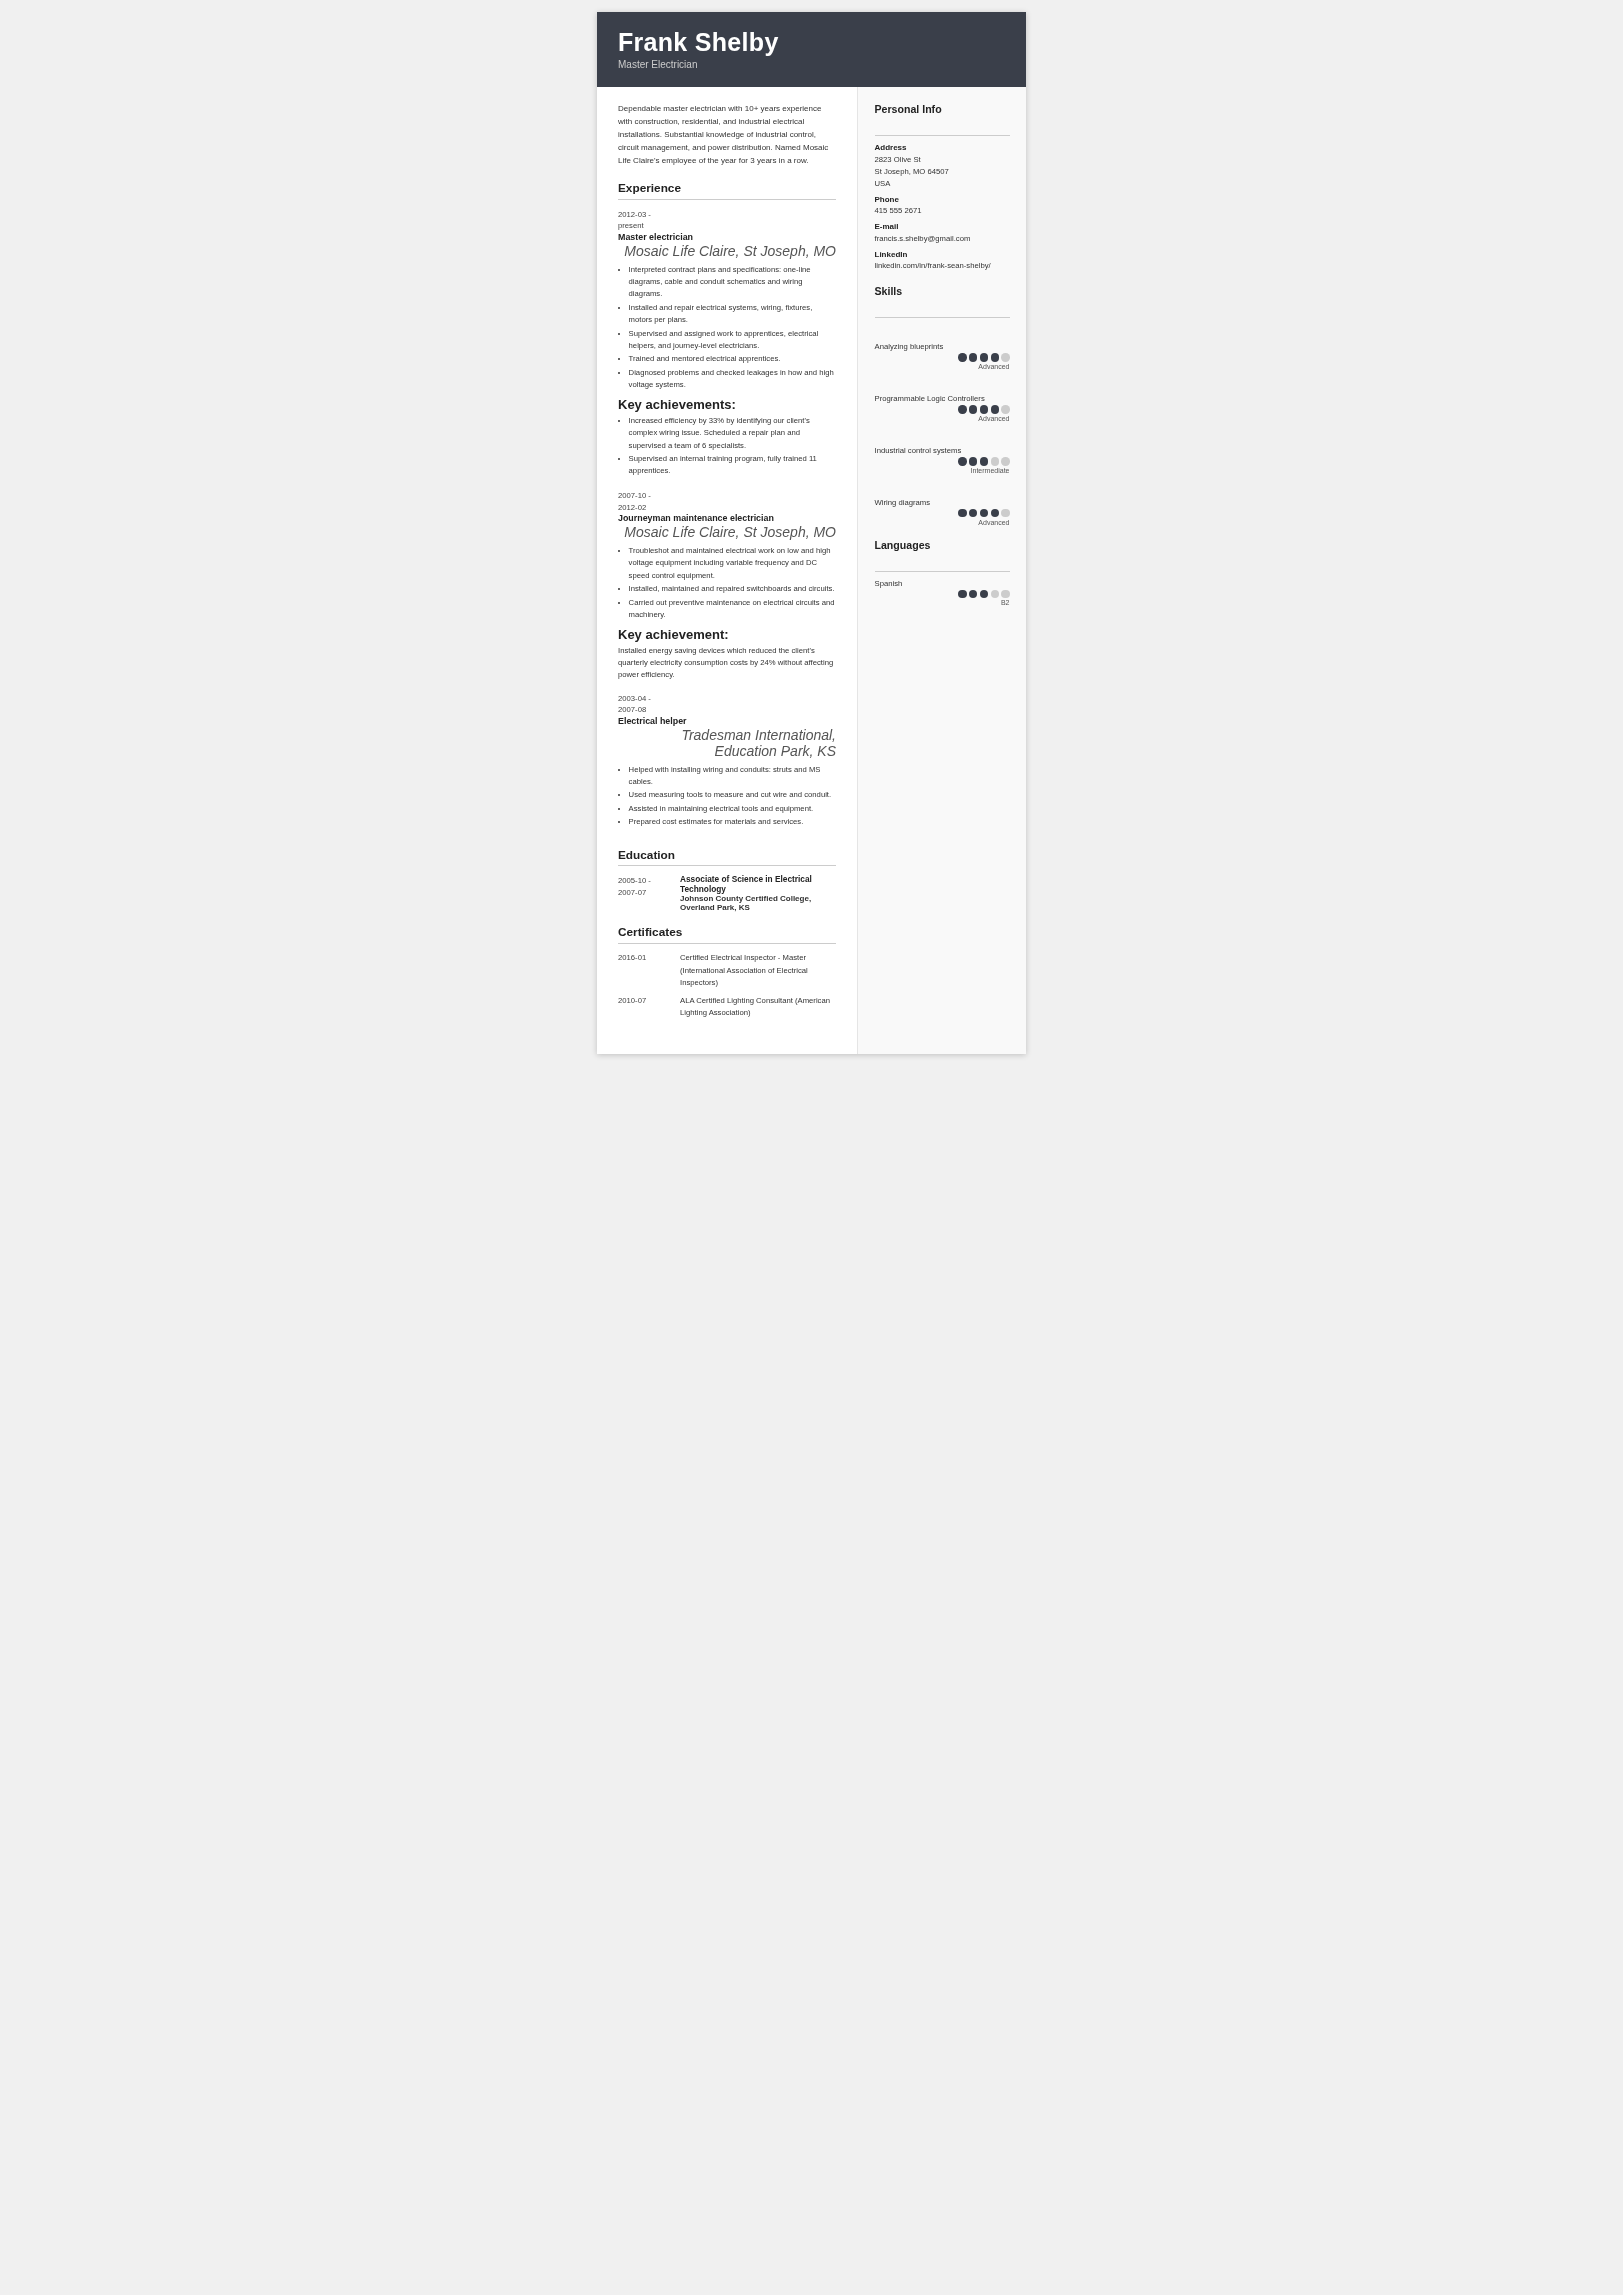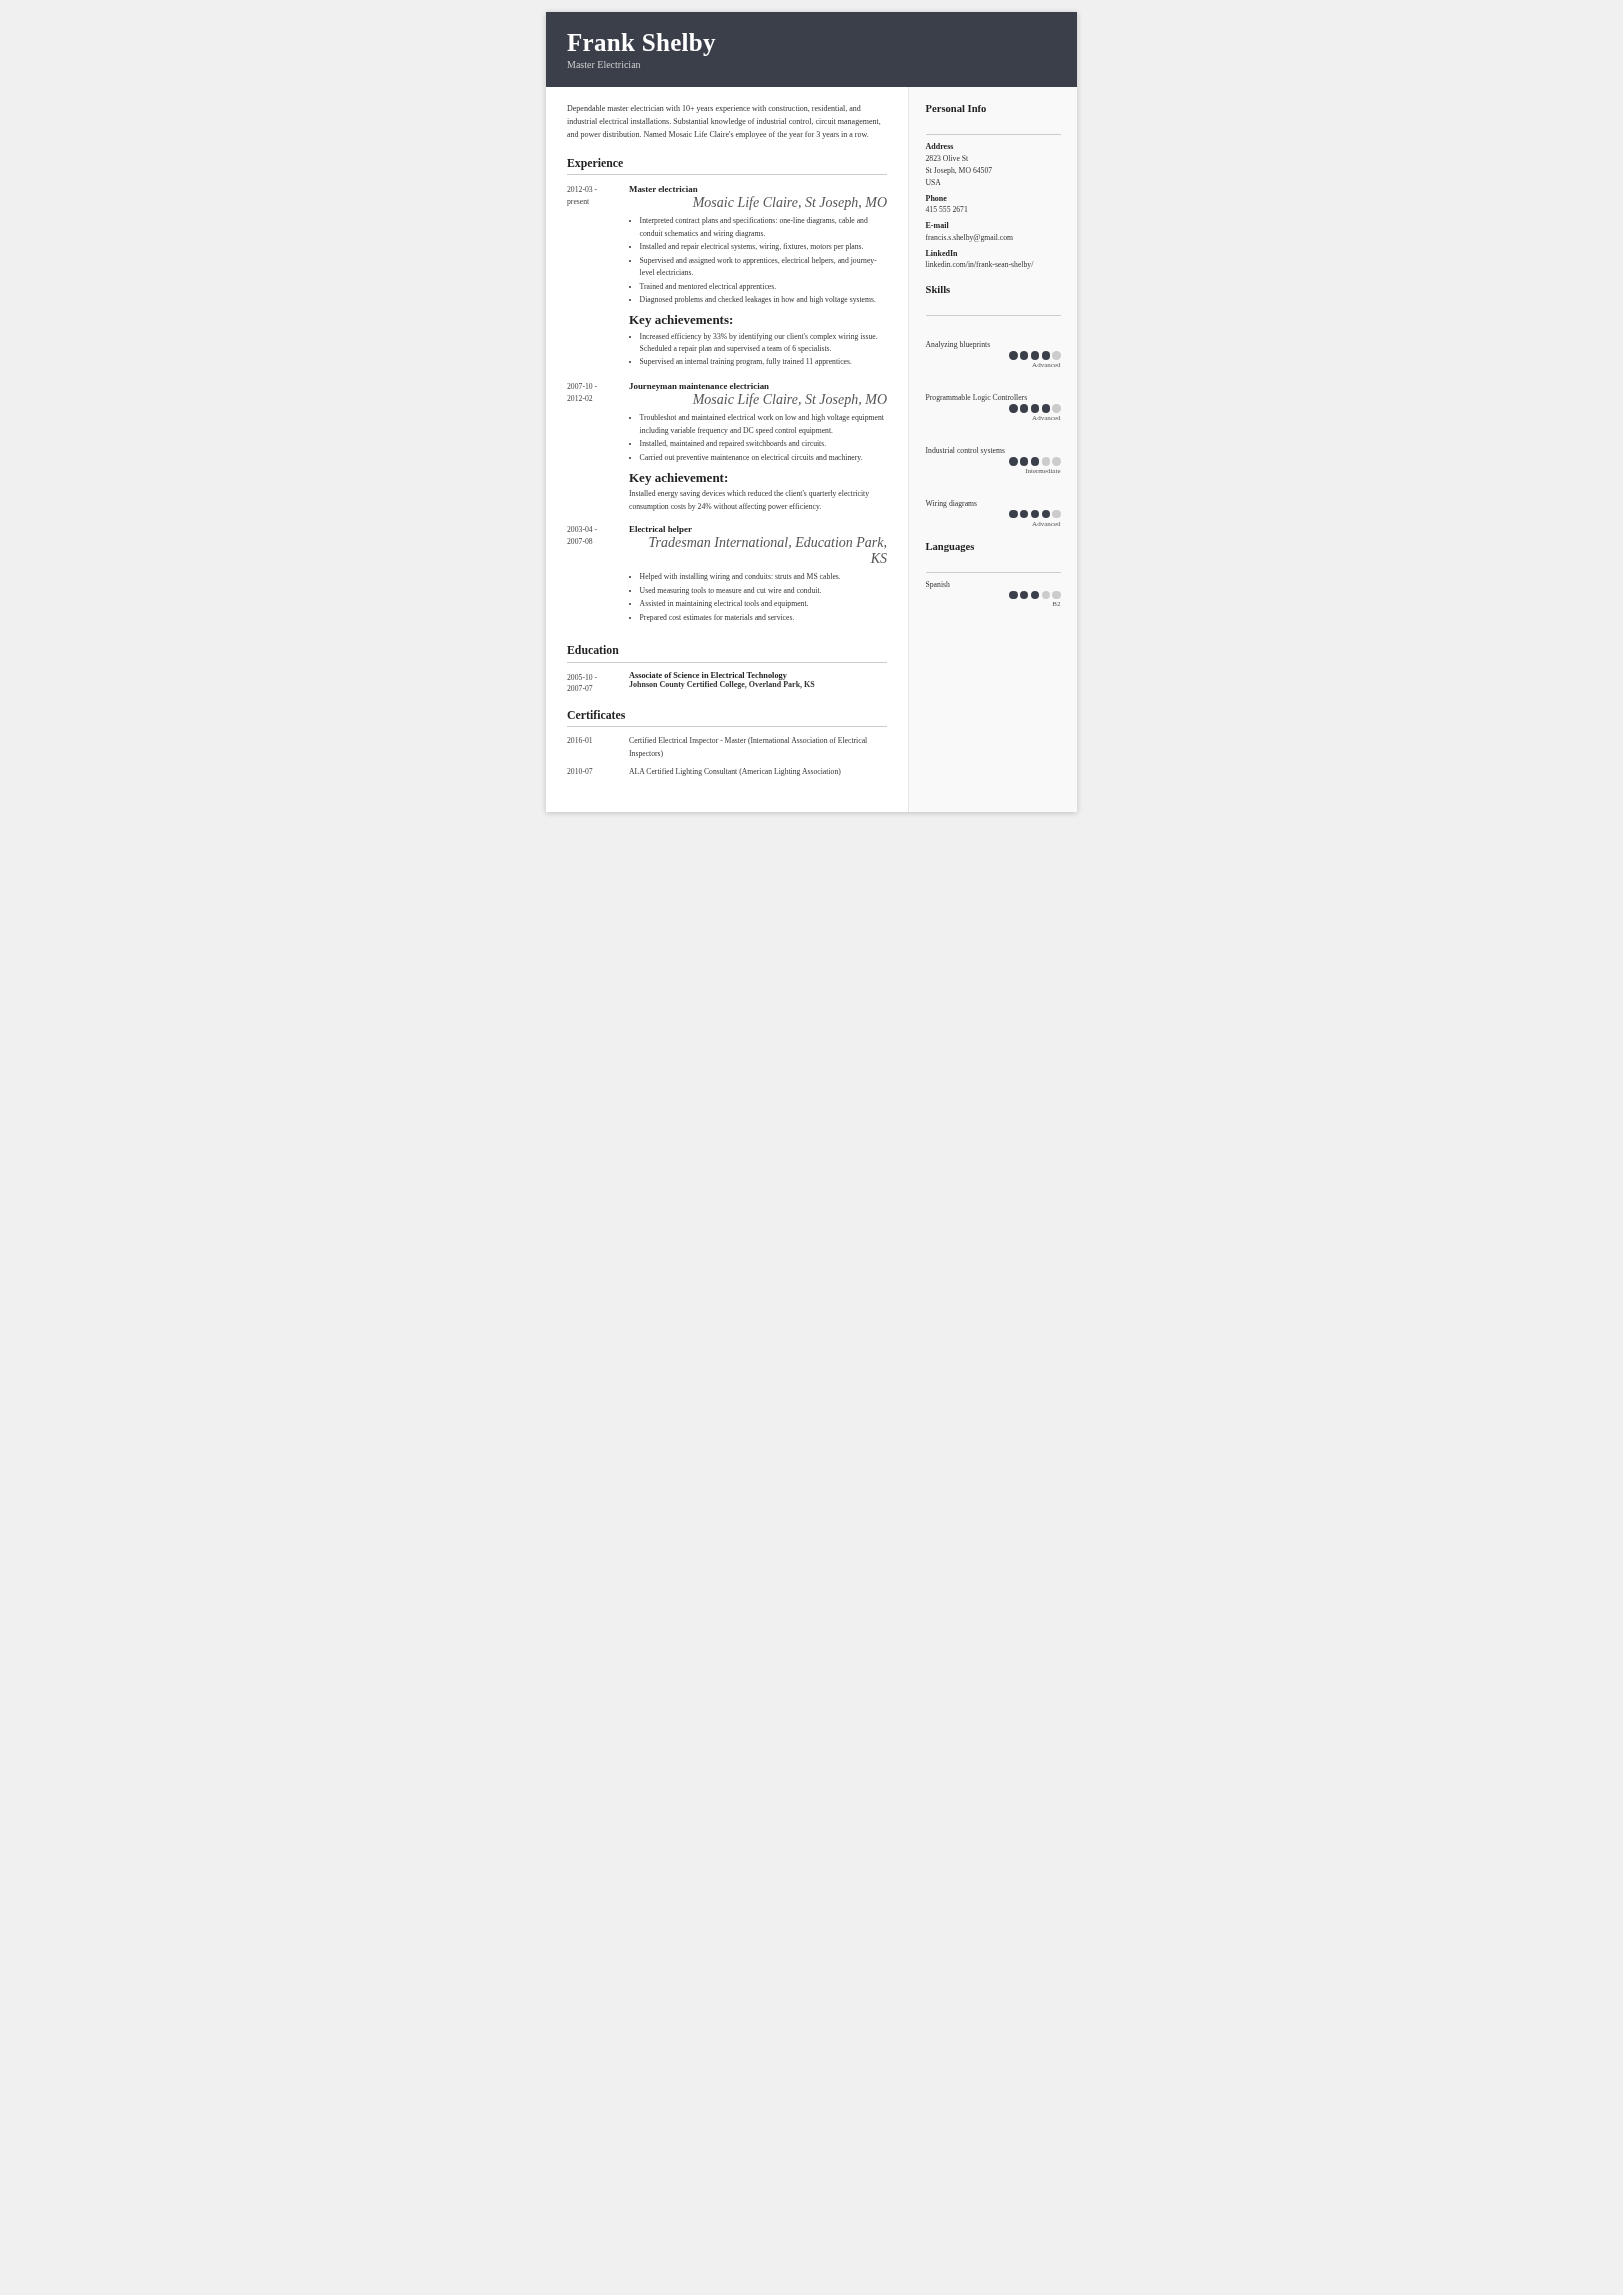--- a/index.html
+++ b/index.html
@@ -6,24 +6,23 @@
     body {
       font-family: Arial, Helvetica, sans-serif;
       font-size: 8.3px;
       background: #f0f0f0;
       display: flex;
       justify-content: center;
       align-items: flex-start;
       padding: 11.8px;
     }
     .resume {
-      width: 531px;
+      width: 429px;
       background: #fff;
       box-shadow: 0 1.2px 5.9px rgba(0,0,0,0.2);
-      font-family: Liberation Serif, serif;
     }
     
     .header {
       background: #3a3f4a;
       color: #fff;
       padding: 17.7px 21px 16.5px 21px;
     }
     .header-name {
       font-size: 25px;
       font-weight: 900;
@@ -69,21 +68,21 @@
       font-size: 11.8px;
       font-weight: 800;
       color: #222;
       padding-bottom: 3.5px;
       border-bottom: 0.6px solid #ccc;
       margin-bottom: 8.3px;
     }
     
     .exp-entry {
       display: flex;
-      flex-direction: row;
+      flex-direction: column;
       margin-bottom: 10.6px;
     }
     .exp-date {
       min-width: 62px;
       font-size: 7.7px;
       color: #444;
       padding-top: 0.6px;
       line-height: 1.5;
     }
     .exp-detail {

